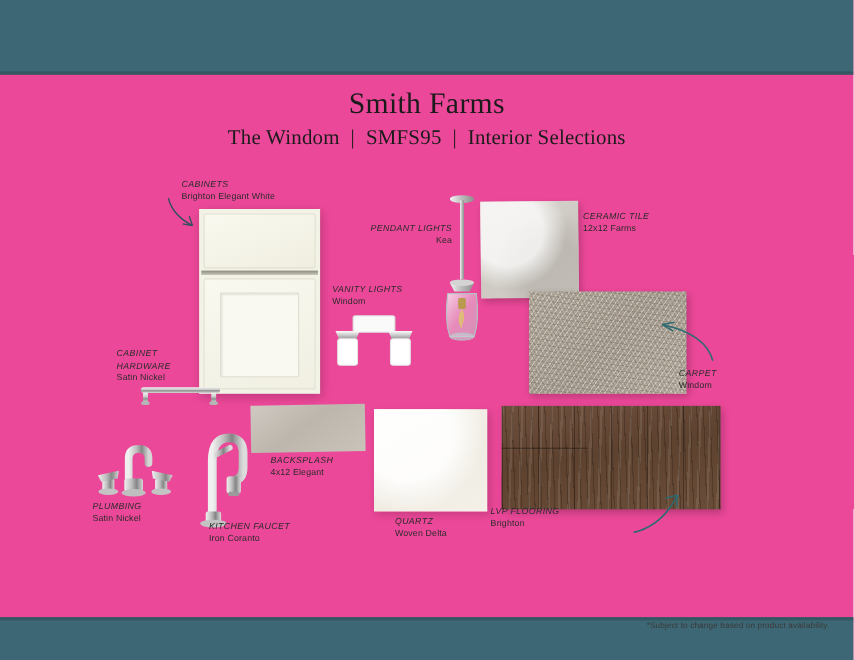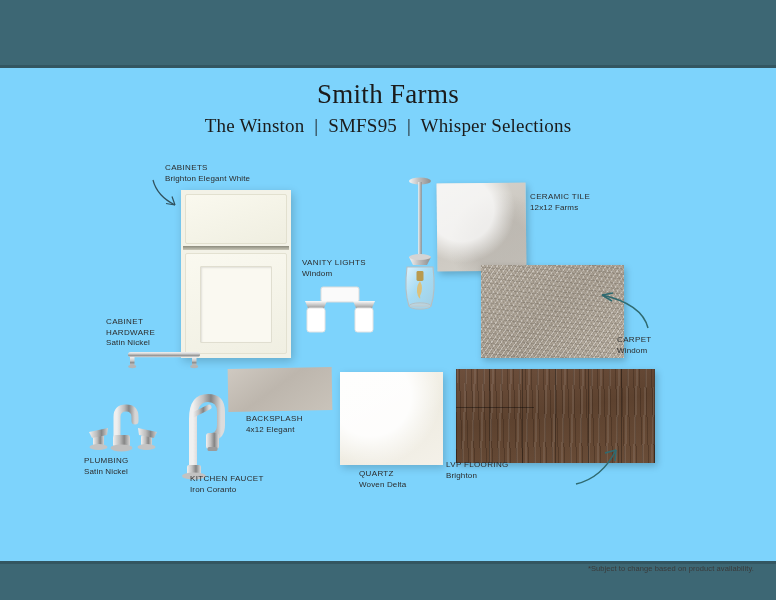--- a/index.html
+++ b/index.html
@@ -12,21 +12,21 @@
     height: 600px;
     overflow: hidden;
     font-family: "Liberation Sans", sans-serif;
     position: relative;
   }
 
   
   #board {
     position: absolute;
     inset: 0;
-    background: #7dd3fc;
+    background: #ec4899;
   }
   .band {
     position: absolute;
     left: 0;
     width: 776px;
     background: #3d6774;
   }
   .band.top    { top: 0;   height: 68px; }
   .band.bottom { top: 561px; height: 39px; }
   .band-shade {
@@ -68,20 +68,21 @@
     color: #2b2b2b;
     font-size: 8px;
     line-height: 1.32;
     letter-spacing: .15px;
     white-space: nowrap;
   }
   .caption .cap-title {
     display: block;
     text-transform: uppercase;
     letter-spacing: .35px;
+    font-style: italic;
   }
   .caption .cap-sub { display: block; }
   .caption.right-align { text-align: right; }
 
   
   .swatch {
     position: absolute;
     background: #ddd;
   }
   .shadow-soft { box-shadow: 2px 3px 7px rgba(0,0,0,0.22); }
@@ -209,21 +210,21 @@
 
   <div class="band top">
     <div class="band-shade"></div>
   </div>
   <div class="band bottom">
     <div class="band-shade"></div>
   </div>
 
   <div id="title-block">
     <div id="main-title">Smith Farms</div>
-    <div id="sub-title">The Winston  |  SMFS95  |  Whisper Selections</div>
+    <div id="sub-title">The Windom  |  SMFS95  |  Interior Selections</div>
   </div>
 
   <div class="swatch" id="cabinet">
     <div id="cabinet-drawer"></div>
     <div id="cabinet-gap"></div>
     <div id="cabinet-door">
       <div id="cabinet-door-panel"></div>
     </div>
   </div>
 
@@ -390,20 +391,24 @@
   <div class="caption" style="left:190px; top:474px;">
     <span class="cap-title">KITCHEN FAUCET</span>
     <span class="cap-sub">Iron Coranto</span>
   </div>
 
   <div class="caption" style="left:302px; top:258px;">
     <span class="cap-title">VANITY LIGHTS</span>
     <span class="cap-sub">Windom</span>
   </div>
 
+  <div class="caption right-align" style="left:281px; top:203px; width:130px;">
+    <span class="cap-title">PENDANT LIGHTS</span>
+    <span class="cap-sub">Kea</span>
+  </div>
 
   <div class="caption" style="left:246px; top:414px;">
     <span class="cap-title">BACKSPLASH</span>
     <span class="cap-sub">4x12 Elegant</span>
   </div>
 
   <div class="caption" style="left:359px; top:469px;">
     <span class="cap-title">QUARTZ</span>
     <span class="cap-sub">Woven Delta</span>
   </div>

